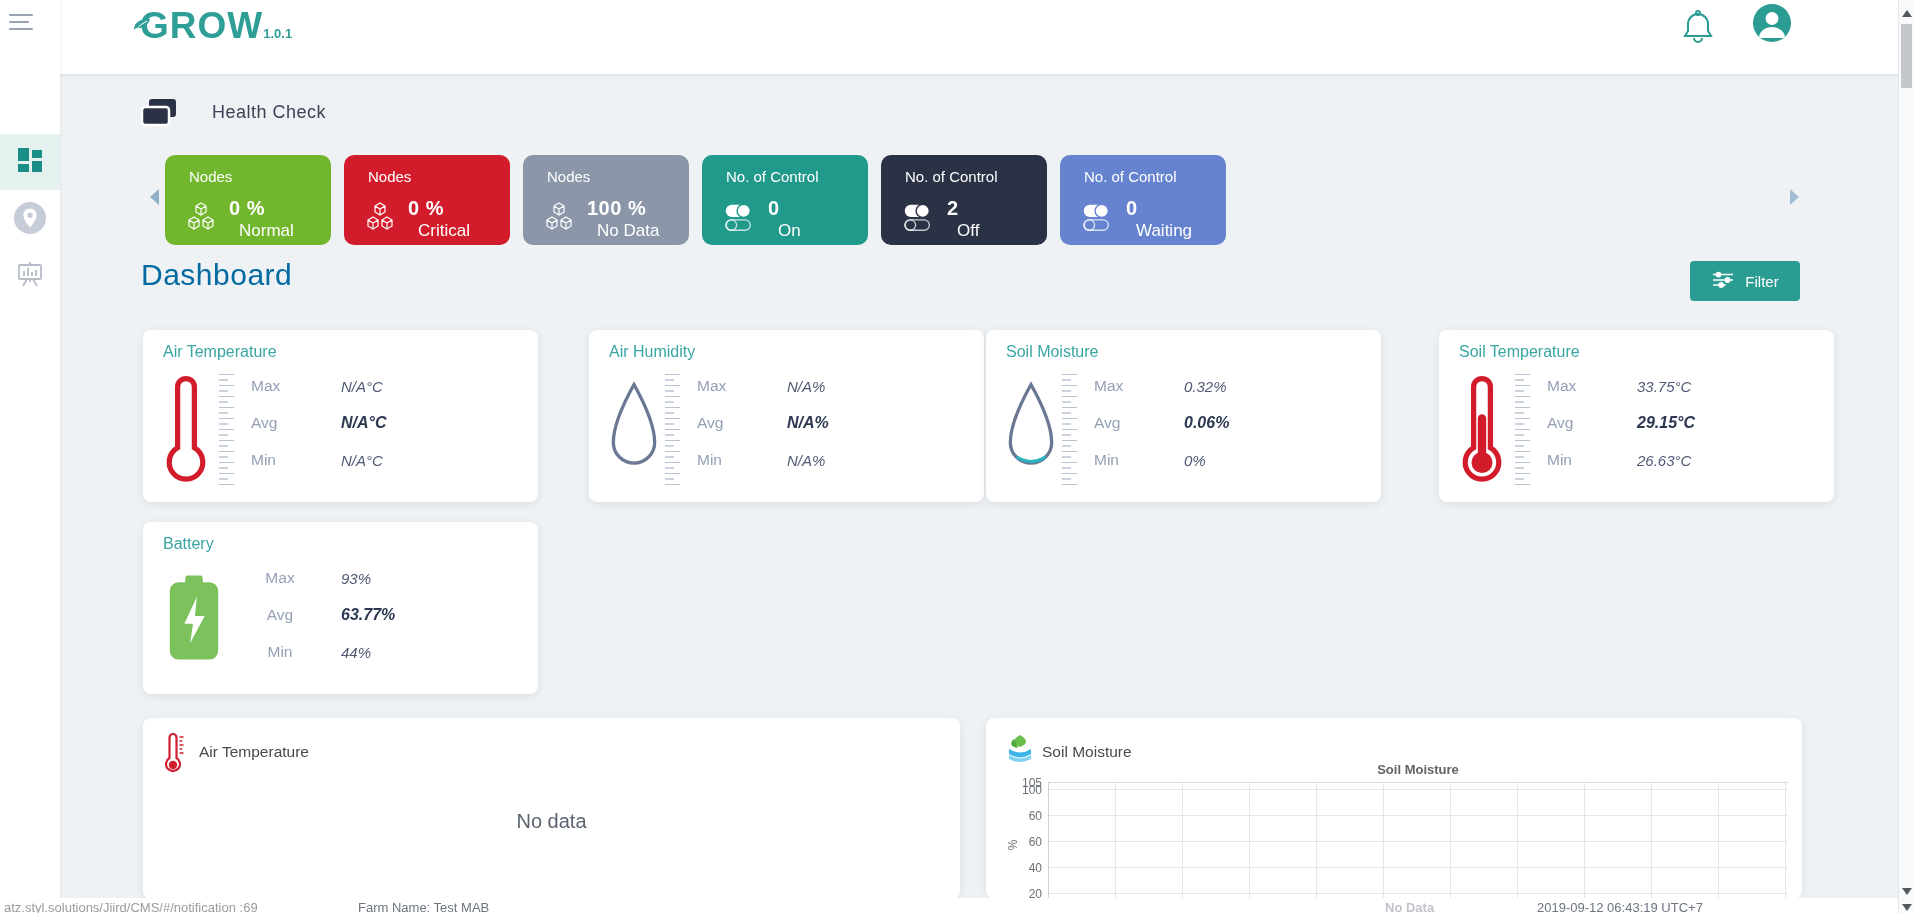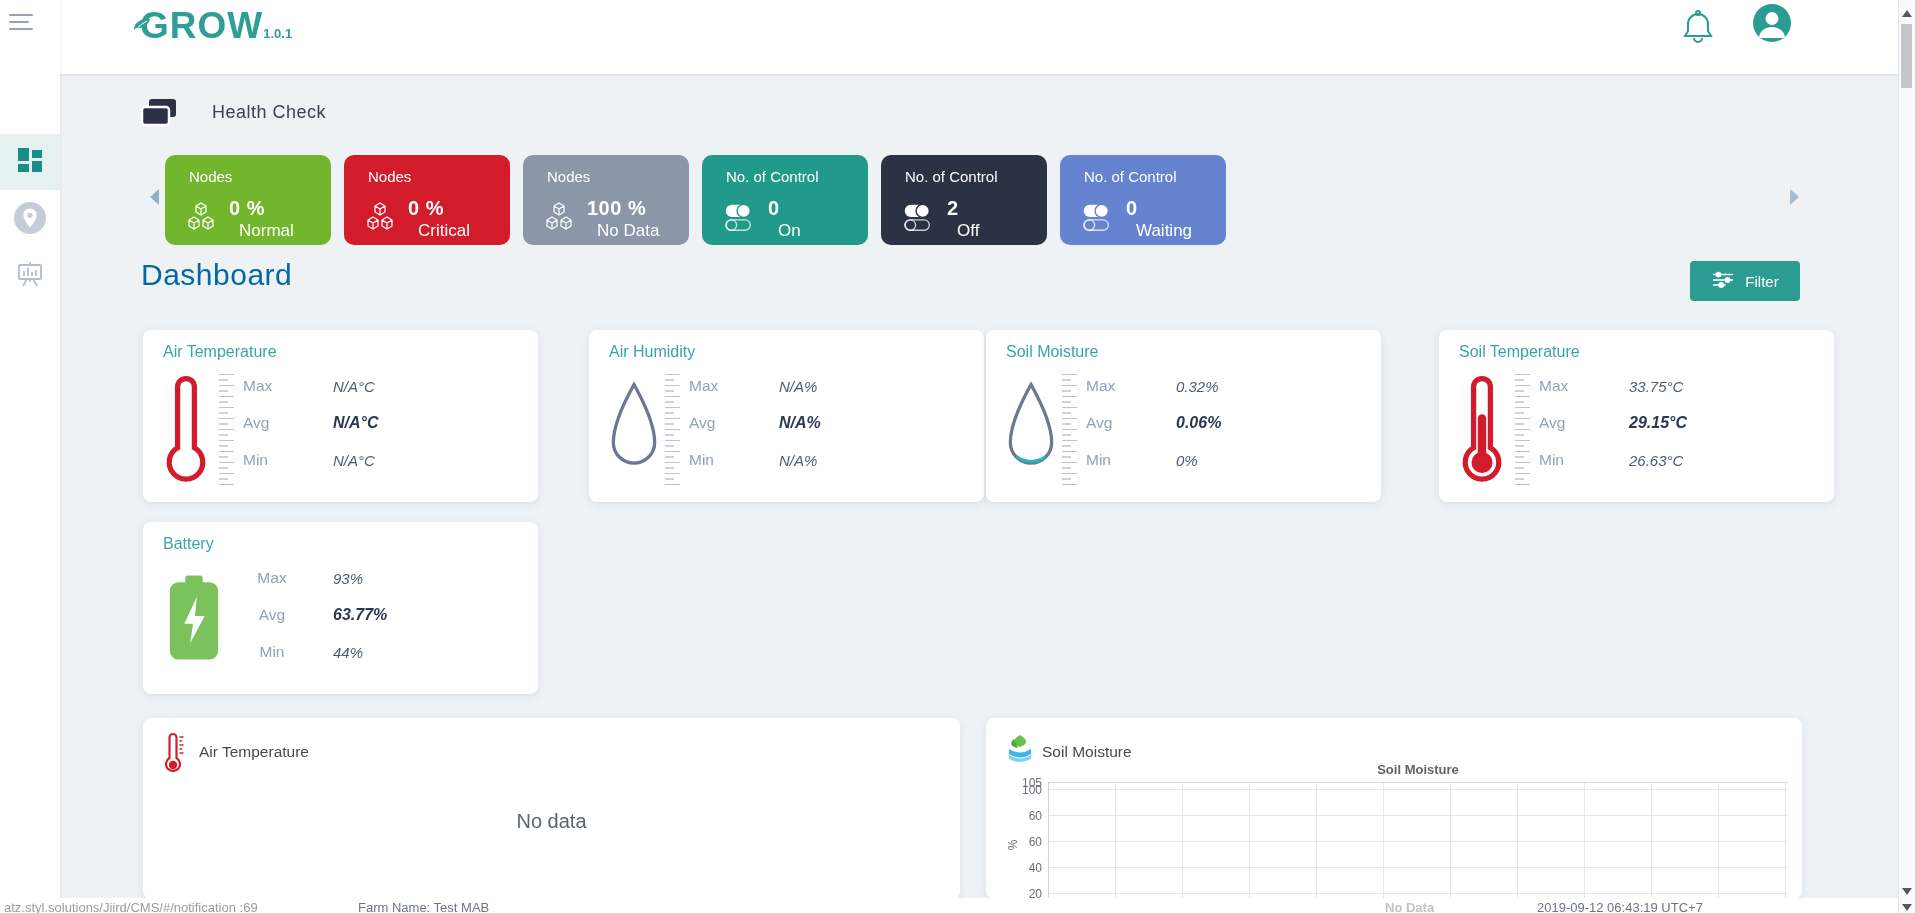--- a/index.html
+++ b/index.html
@@ -61,21 +61,21 @@
   .sc-0 { left:143px;  top:330px; } .sc-1 { left:565px;  top:330px;margin-left:24px; }
   .sc-2 { left:986px;  top:330px; } .sc-3 { left:1407px; top:330px;margin-left:32px; }
   .sc-4 { left:143px;  top:522px;text-align:center; }
   .stat-title { position:absolute; left:20px; top:13px; font-size:16px; color:#38a6a2; }
   .stat-icon { position:absolute; left:22px; top:44px; }
   .ruler { position:absolute; left:76px; top:44px; width:15px; height:114px;
     background-image:
       repeating-linear-gradient(to bottom,#b9c2d0 0 1.5px,transparent 1.5px 11px),
       repeating-linear-gradient(to bottom,#ccd3de 0 1.5px,transparent 1.5px 5.5px);
     background-size:100% 100%,60% 100%; background-repeat:no-repeat; }
-  .stat-rows { position:absolute; left:100px; top:46px; display:flex; flex-direction:column; gap:17px; }
+  .stat-rows { position:absolute; left:108px; top:46px; display:flex; flex-direction:column; gap:17px; }
   .srow { display:flex; height:20px; align-items:center; }
   .srow .lbl { width:58px; font-size:15.5px; color:#93a0b6; }
   .srow .val { font-size:15px; color:#4e5a74; margin-left:32px;font-style:italic; }
   .srow.avg .val { font-weight:bold; color:#2c3752; font-size:16px; }
 
   
   .chart-card { position:absolute; top:718px; height:181px; background:#fff; border-radius:8px;
     box-shadow:0 2px 8px rgba(50,60,80,.10); overflow:hidden; }
   .cc-left  { left:143px; width:817px; }
   .cc-right { left:986px; width:816px; }

